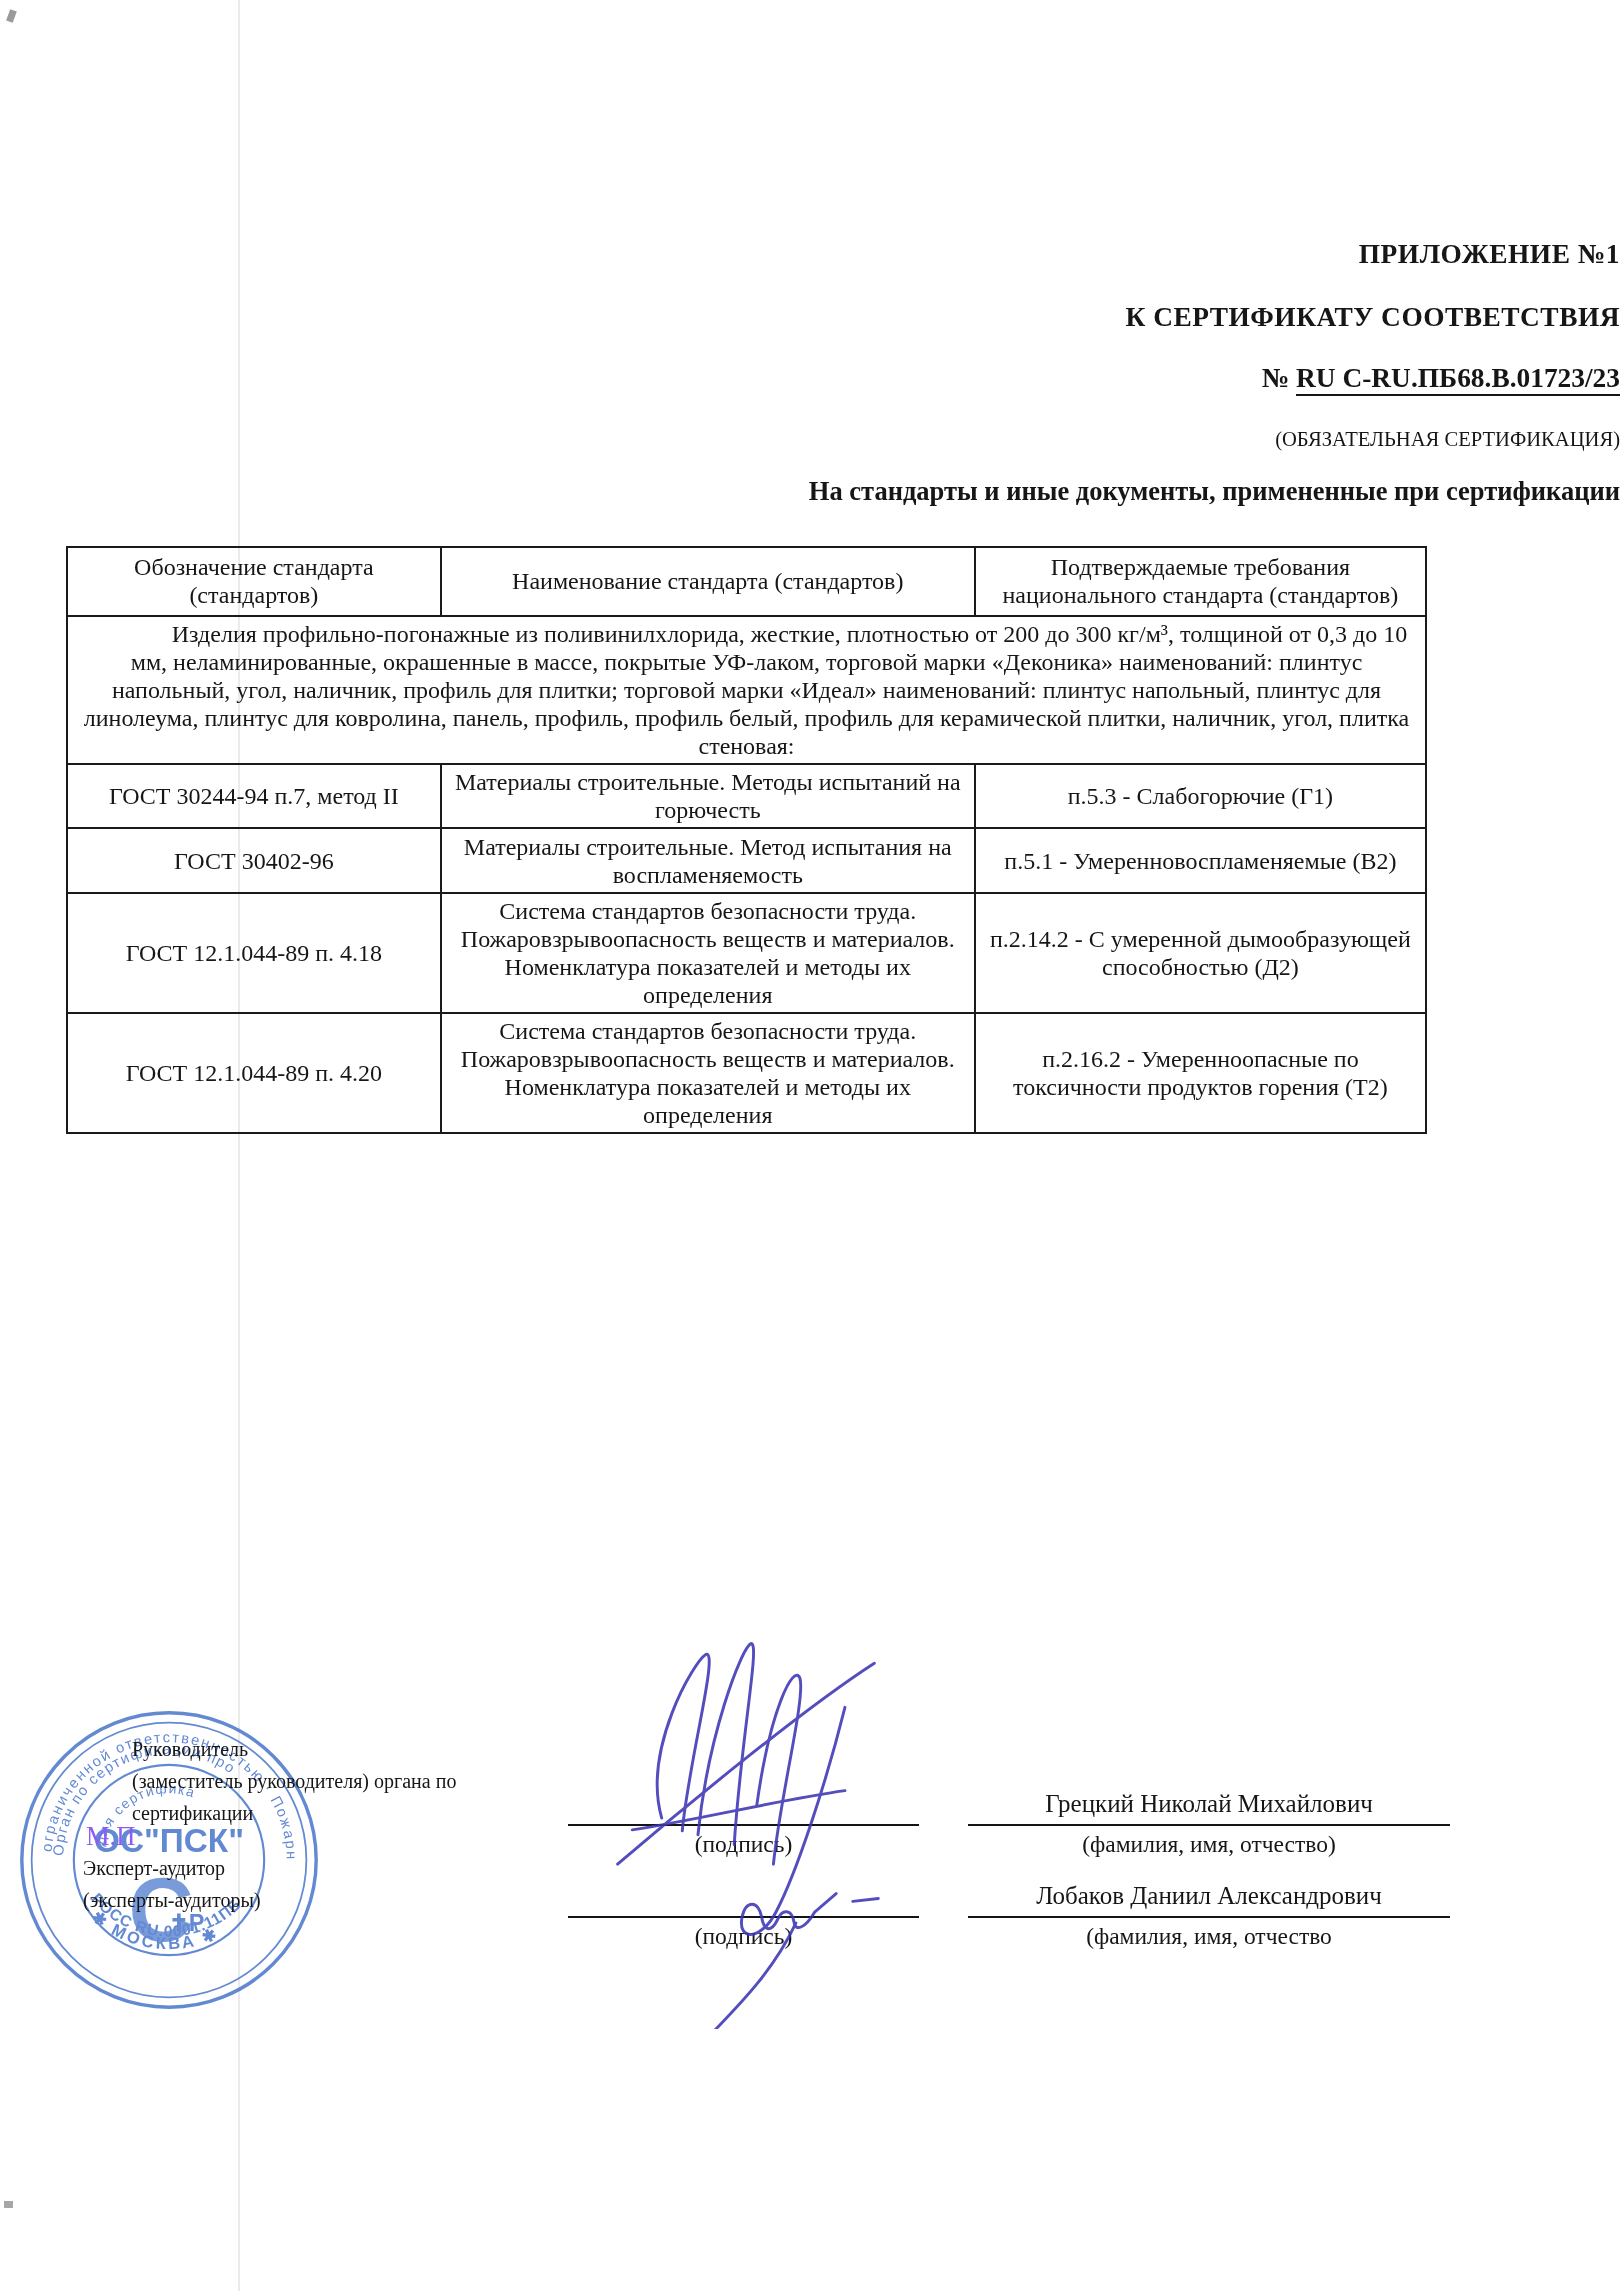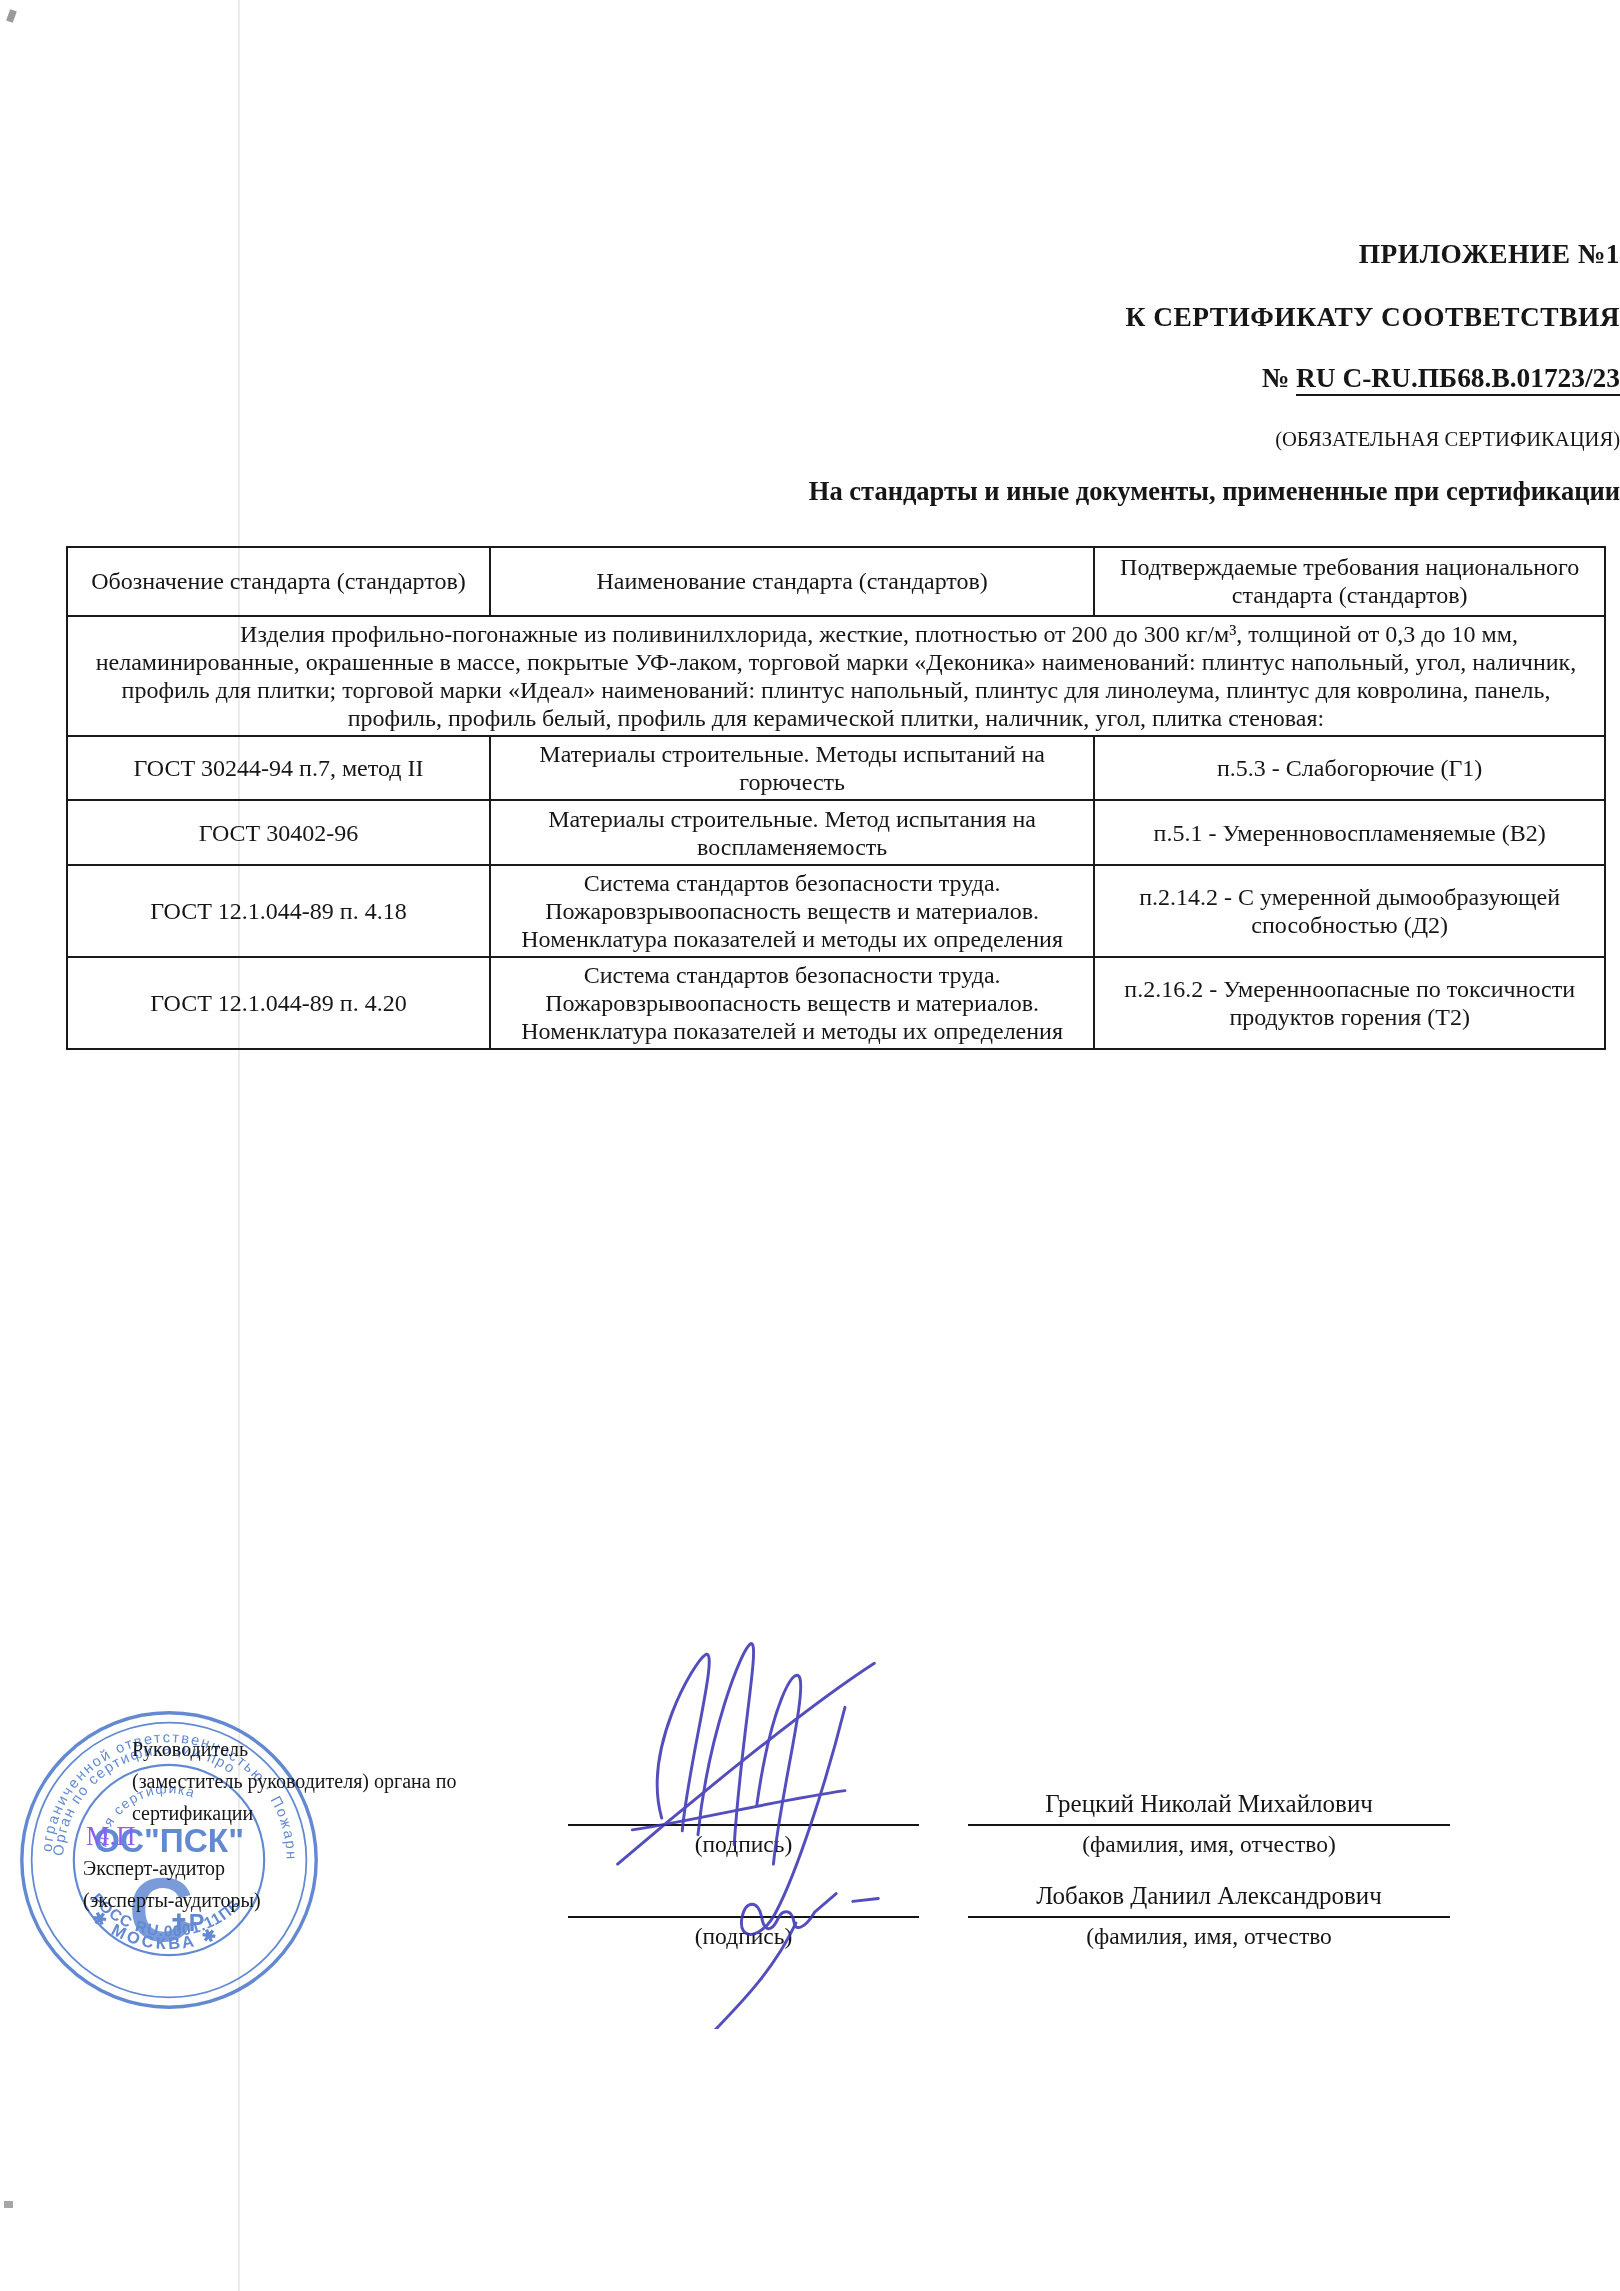--- a/index.html
+++ b/index.html
@@ -11,21 +11,21 @@
   .artifact-vline{position:absolute;left:238px;top:0;width:2px;height:2292px;background:#ebebeb;}
   .artifact-dot1{position:absolute;left:7.8px;top:9.8px;width:6.9px;height:11.8px;background:#9a9a9a;transform:rotate(20deg);}
   .artifact-dot2{position:absolute;left:3.9px;top:2201px;width:8.8px;height:6.9px;background:#a6a6a6;}
   .hline{position:absolute;left:0;right:0;text-align:right;}
   .t-main{font-size:27.4px;font-weight:bold;letter-spacing:0.5px;}
   .t-num{font-size:27.4px;font-weight:bold;}
   .t-num .u{border-bottom:2.9px solid #161616;padding-bottom:1px;}
   .t-small{font-size:20.6px;}
   .t-sub{font-size:26.5px;font-weight:bold;}
   table.std{
-    position:absolute;left:66px;top:546px;width:1540px;
+    position:absolute;left:66px;top:546px;width:1361px;
     border-collapse:collapse;table-layout:fixed;
     font-size:24px;line-height:28px;
   }
   table.std th,table.std td{
     border:2px solid #1a1a1a;text-align:center;vertical-align:middle;
     padding:2.9px 7.8px;font-weight:normal;
   }
   table.std{border:2.9px solid #1a1a1a;}
   .c1{width:27.5%;}.c2{width:39.3%;}.c3{width:33.2%;}
   th.hcell{height:61px;}

